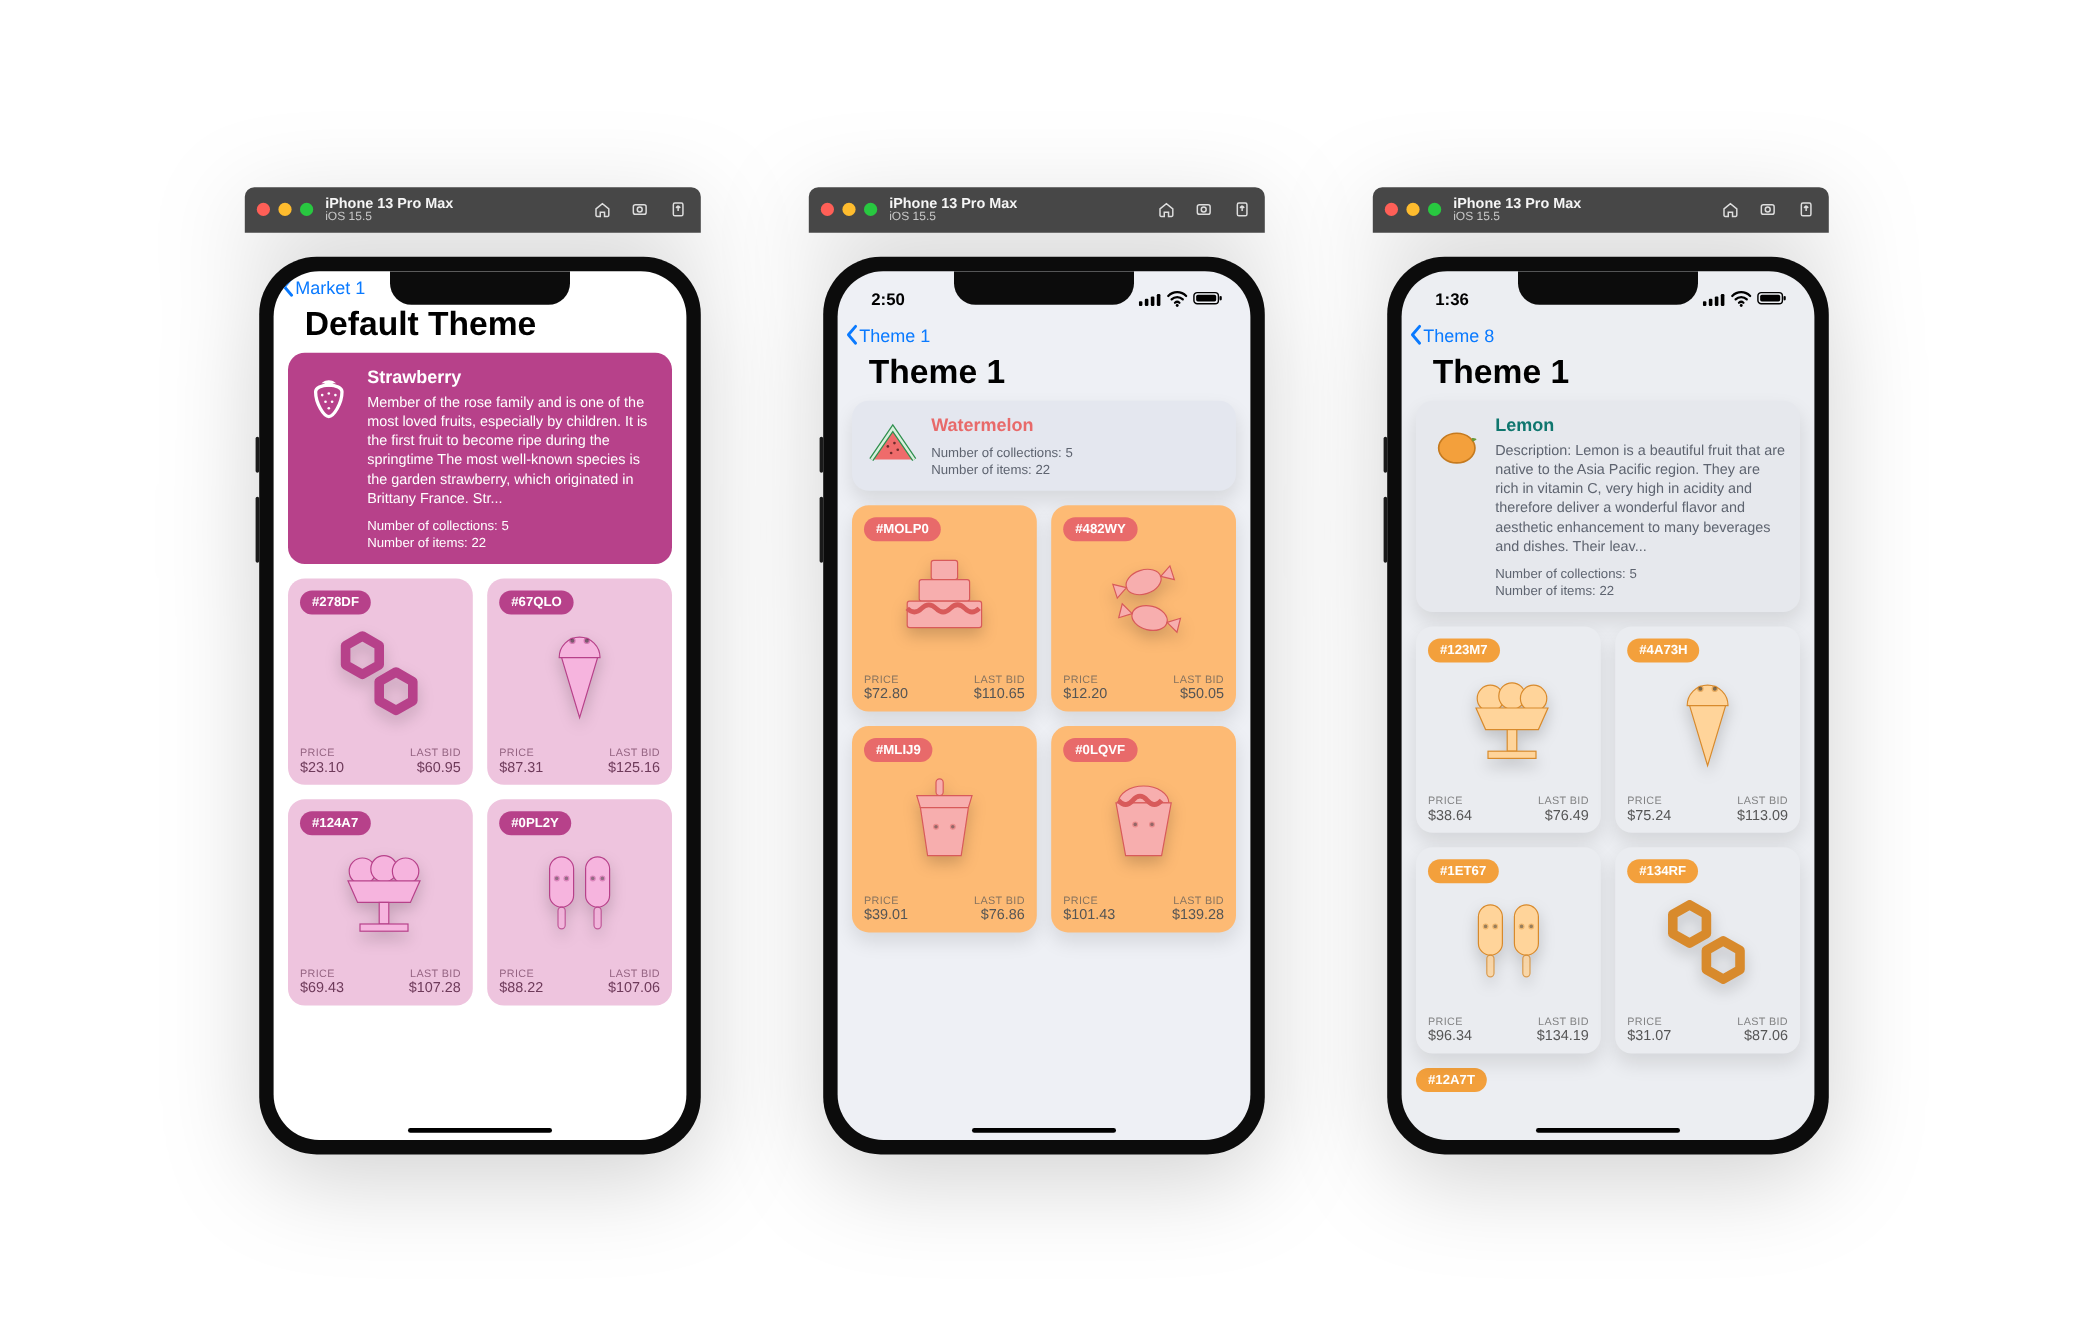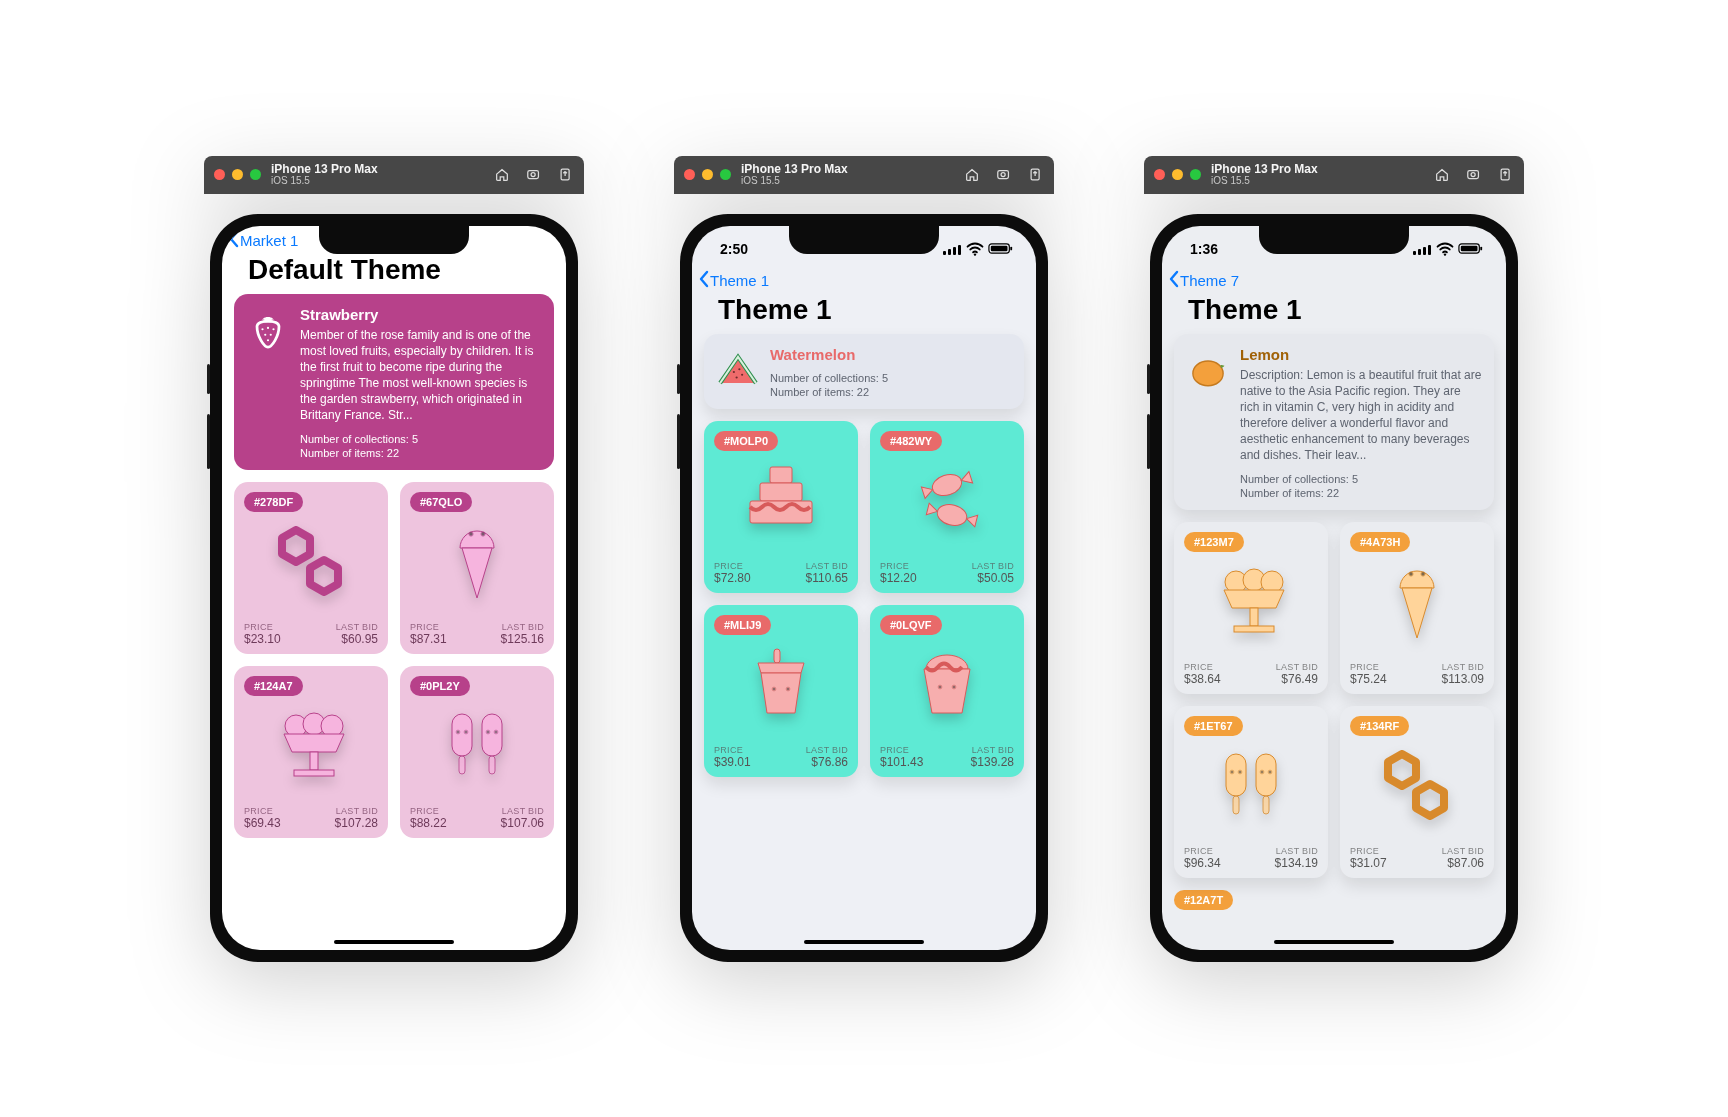--- a/index.html
+++ b/index.html
@@ -22,21 +22,21 @@
     left: 50%; top: 50%;
     transform: translate(-50%, -50%);
     display: flex;
     gap: 90px;
     padding: 20px 30px;
   }
 
   .sim {
     display: flex;
     flex-direction: column;
-    align-items: center;
+    align-items: flex-end;
     filter: drop-shadow(0 20px 40px rgba(0,0,0,0.18));
     gap: 28px;
   }
 
   
   .sim-tb {
     width: var(--simWindowWidth);
     height: 38px;
     background: #474747;
     border-radius: 8px 8px 0 0;
@@ -149,40 +149,40 @@
   .hero-counts { margin-top: 8px; font-size: 11px; line-height: 1.3; }
 
   .sim[data-variant="pink"]   .screen { background: #ffffff; }
   .sim[data-variant="salmon"] .screen { background: #eef0f5; }
   .sim[data-variant="orange"] .screen { background: #eceef2; }
 
   .sim[data-variant="pink"]   .hero { background: #b7418a; color: #ffffff; }
   .sim[data-variant="salmon"] .hero { background: #e4e7ef; color: #5e6470; }
   .sim[data-variant="orange"] .hero { background: #e6e8ed; color: #5e6470; }
   .sim[data-variant="salmon"] .hero .hero-title { color: #e86a6a; }
-  .sim[data-variant="orange"] .hero .hero-title { color: #a16207; }
+  .sim[data-variant="orange"] .hero .hero-title { color: #0f766e; }
   .sim[data-variant="salmon"] .hero,
   .sim[data-variant="orange"] .hero { box-shadow: 0 8px 16px rgba(0,0,0,0.10); }
 
   
   .grid {
     margin-top: 12px;
     display: grid;
     grid-template-columns: 1fr 1fr;
     gap: 12px;
   }
   .card {
     border-radius: 14px;
     padding: 10px 10px 8px 10px;
     display: flex; flex-direction: column;
     height: 172px;
     position: relative;
   }
   .sim[data-variant="pink"]   .card { background: #eec4de; }
-  .sim[data-variant="salmon"] .card { background: #5eead4; box-shadow: 0 8px 16px rgba(0,0,0,0.10); }
+  .sim[data-variant="salmon"] .card { background: #fdba74; box-shadow: 0 8px 16px rgba(0,0,0,0.10); }
   .sim[data-variant="orange"] .card { background: #eaecf0; box-shadow: 0 8px 16px rgba(0,0,0,0.10); }
 
   .tag {
     align-self: flex-start;
     font-size: 11px; font-weight: 700;
     padding: 4px 10px; border-radius: 999px;
     color: #fff;
   }
   .sim[data-variant="pink"]   .tag { background: #b7418a; }
   .sim[data-variant="salmon"] .tag { background: #e86a6a; }
@@ -706,21 +706,21 @@
                 </svg>
               </span>
           </span>
         </div>
 
         <div class="nav">
           <span>
             <svg viewBox="0 0 12 18">
                 <use href="#i-chevL"></use>
               </svg></span>
-          <span>Theme 7</span>
+          <span>Theme 8</span>
         </div>
 
         <div class="content">
           <div class="page-title">Theme 1</div>
 
           <div class="hero">
             <div class="hero-icon">
               <svg viewBox="0 0 64 56">
                   <use href="#hero-lemon"></use>
                 </svg>

